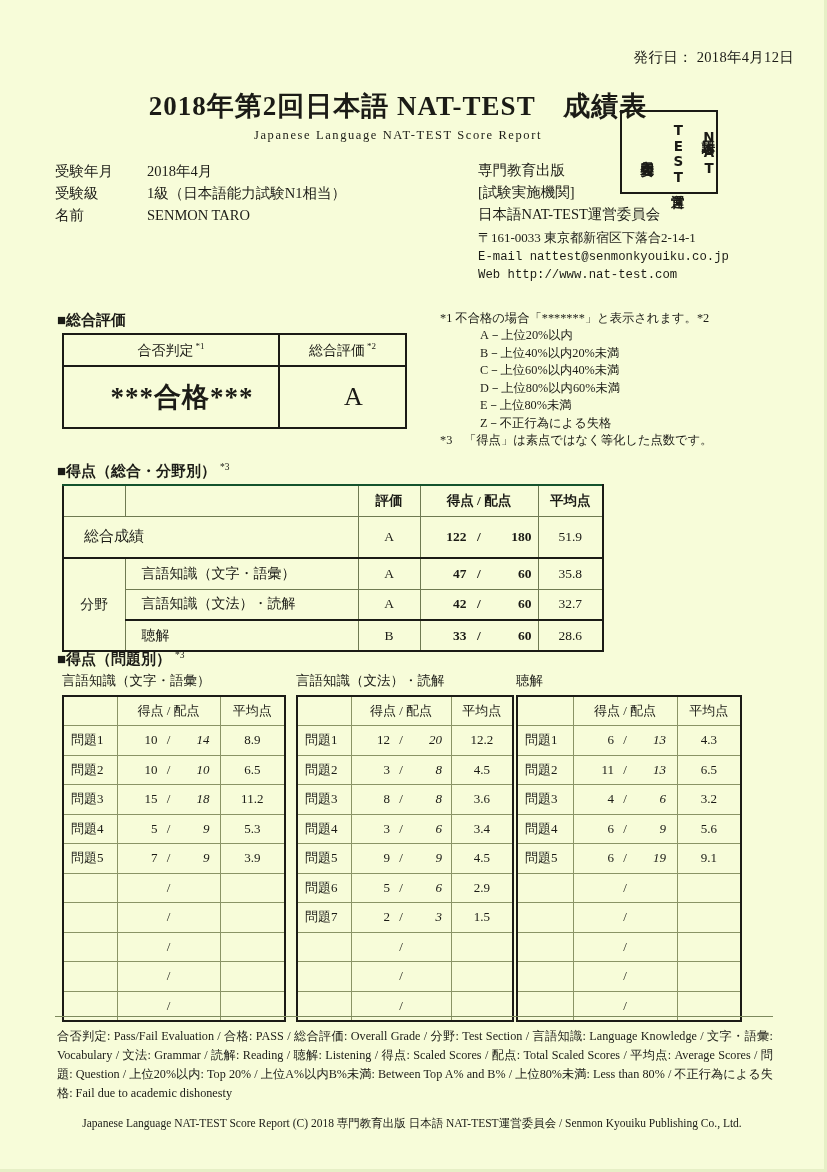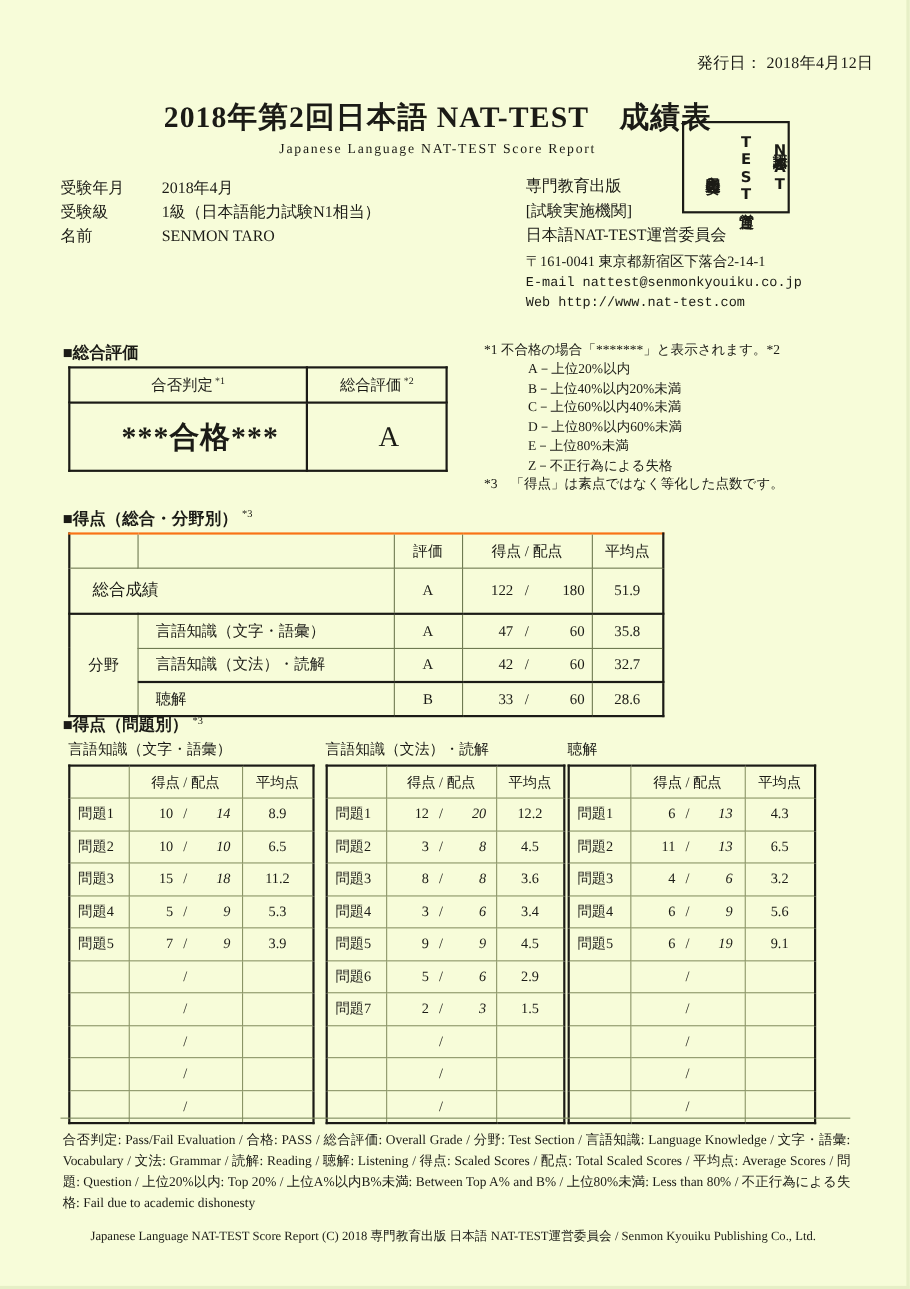--- a/index.html
+++ b/index.html
@@ -186,30 +186,30 @@
     border-collapse: collapse;
     table-layout: fixed;
   }
   .sum-tbl td {
     border: 1px solid #6f7a52;
     font-size: 13.5px;
     height: 31px;
     padding: 0 6px;
     box-sizing: border-box;
   }
-  .sum-tbl .thick-top { border-top: 2px solid #f97316; }
+  .sum-tbl .thick-top { border-top: 2px solid #14532d; font-weight: bold; }
   .sum-tbl .thick-bottom { border-bottom: 2px solid #1b1b16; }
   .sum-tbl .thick-left { border-left: 2px solid #1b1b16; }
   .sum-tbl .thick-right { border-right: 2px solid #1b1b16; }
   .sum-tbl .ctr { text-align: center; }
   .sum-tbl .hdr { text-align: center; font-size: 13.5px; }
   .sum-tbl .rowname { font-size: 14px; padding-left: 16px; }
   .sum-tbl .bigname { font-size: 15px; padding-left: 20px; }
   .sum-tbl .fieldcell { text-align: center; font-size: 14px; }
-  .scorecell { display: flex; align-items: center; justify-content: center; }
+  .scorecell { display: flex; align-items: center; justify-content: center; font-weight: bold; }
   .scorecell .got { width: 42px; text-align: right; }
   .scorecell .sl { width: 26px; text-align: center; }
   .scorecell .max { width: 42px; text-align: right; }
 
   
   .qwrap { position: absolute; top: 672px; }
   .qtitle {
     font-size: 13.5px;
     margin-bottom: 5px;
     white-space: nowrap;
@@ -298,21 +298,21 @@
       <span class="info-label">名前</span>
       <span class="info-value">SENMON TARO</span>
     </div>
   </div>
 
   <div class="inst">
     <div>専門教育出版</div>
     <div>[試験実施機関]</div>
     <div>日本語NAT-TEST運営委員会</div>
     <div class="inst-addr">
-      <div>〒161-0041 東京都新宿区下落合2-14-1</div>
+      <div>〒161-0033 東京都新宿区下落合2-14-1</div>
       <div class="mono">E-mail nattest@senmonkyouiku.co.jp</div>
       <div class="mono">Web http://www.nat-test.com</div>
     </div>
   </div>
 
   <div class="sec-head" style="left:57px; top:311px;">■総合評価</div>
 
   <table class="eval-tbl">
     <tbody>
       <tr>

